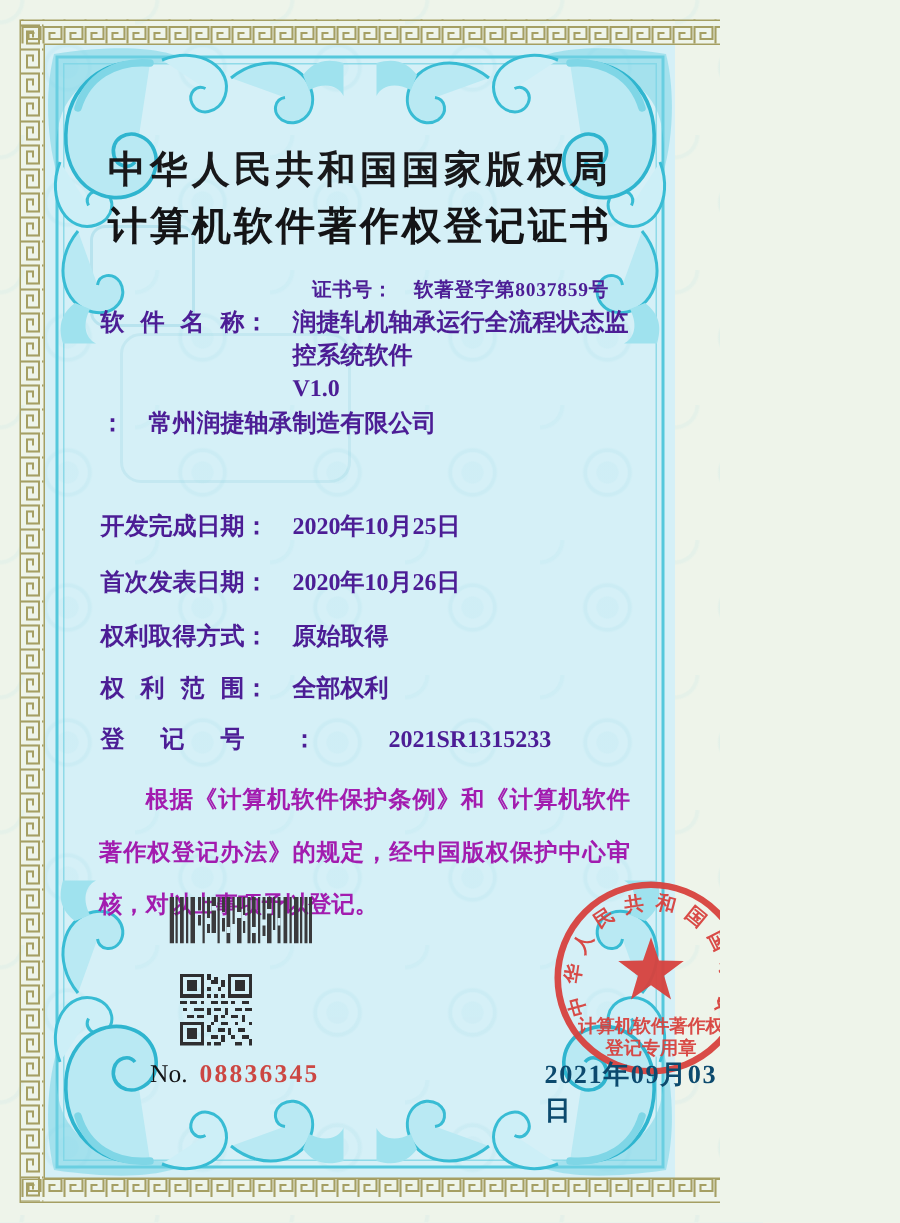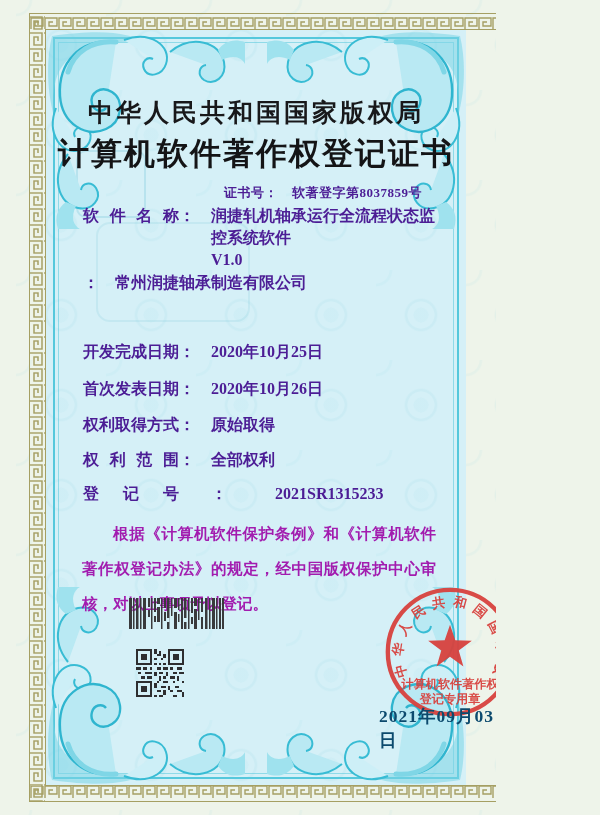--- a/index.html
+++ b/index.html
@@ -1,18 +1,18 @@
 <!DOCTYPE html>
 <html><head>
 <meta charset="utf-8">
 <style>
   html,body{margin:0;padding:0;background:#eef4ea;}
   .page{position:relative;width:480px;height:815px;overflow:hidden;
         background:#eef4ea;
-        font-family:"Liberation Serif","DejaVu Serif",serif;color:#1d1d1f;margin-left:16px;}
+        font-family:"Liberation Serif","DejaVu Serif",serif;color:#1d1d1f;}
   .paper{position:absolute;left:30px;top:30px;right:30px;bottom:29px;
          background:#d5f0f7;}
   .watermarks{position:absolute;inset:0;opacity:.55;pointer-events:none;
     background-image:
       radial-gradient(circle at 45px 45px, rgba(255,255,255,0) 13px, rgba(120,205,220,.18) 14px, rgba(120,205,220,.18) 15.5px, rgba(255,255,255,0) 17px),
       radial-gradient(circle at 45px 45px, rgba(120,205,220,.10) 7px, rgba(255,255,255,0) 8px),
       radial-gradient(circle at 0px 0px, rgba(255,255,255,0) 13px, rgba(120,205,220,.14) 14px, rgba(120,205,220,.14) 15.5px, rgba(255,255,255,0) 17px);
     background-size:90px 90px,90px 90px,90px 90px;}
   .ghost{position:absolute;border:2px solid rgba(110,195,215,.28);border-radius:10px;}
   .ghost.g1{left:60px;top:150px;width:66px;height:64px;}
@@ -24,21 +24,21 @@
   svg.frame{position:absolute;left:0;top:0;}
   svg.corner{position:absolute;width:200px;height:200px;}
   svg.corner.tl{left:30px;top:30px;}
   svg.corner.tr{right:30px;top:30px;transform:scaleX(-1);}
   svg.corner.bl{left:30px;bottom:29px;transform:scaleY(-1);}
   svg.corner.br{right:30px;bottom:29px;transform:scale(-1,-1);}
 
   .authority{position:absolute;left:0;right:0;top:96px;text-align:center;
     font-size:25px;font-weight:bold;letter-spacing:3px;color:#18181a;}
   .cert-title{position:absolute;left:0;right:0;top:133px;text-align:center;
-    font-size:31px;font-weight:bold;letter-spacing:2px;color:#141416;}
+    font-size:26px;font-weight:bold;letter-spacing:2px;color:#141416;}
   .certno{position:absolute;right:74px;top:184px;font-size:13px;font-weight:bold;
     letter-spacing:.5px;color:#4c1d95;}
   .certno .lbl{margin-right:14px;}
 
   .row{position:absolute;left:67px;right:58px;display:flex;align-items:flex-start;
        font-size:16px;font-weight:bold;line-height:22px;color:#4c1d95;}
   .flabel{display:inline-block;width:96px;text-align:justify;text-align-last:justify;}
   .fcolon{display:inline-block;margin-right:16px;}
   .fvalue{flex:1;}
   .r0{top:205px;}.r1{top:272px;}.r2{top:341px;}.r3{top:378px;}
@@ -254,20 +254,23 @@
         <rect x="12" y="18" width="1" height="2"></rect>
       <rect x="15" y="18" width="1" height="1"></rect>
         <rect x="18" y="18" width="2" height="1"></rect>
       <rect x="8" y="20" width="1" height="1"></rect>
         <rect x="10" y="20" width="2" height="1"></rect>
         <rect x="16" y="20" width="2" height="1"></rect>
       <rect x="20" y="19" width="1" height="2"></rect>
     </g>
   </svg>
 
+  <div class="serial">
+    <span>No.</span><span class="num">08836345</span>
+  </div>
 
   <svg class="seal" viewBox="0 0 140 140">
     <defs>
       <path id="sealArc" d="M 27.4 96 A 49 49 0 1 1 112.6 96" fill="none"></path>
     </defs>
     <circle cx="70" cy="70" r="64" fill="none" stroke="#d8423e" stroke-width="4.5"></circle>
     <polygon fill="#d8423e" points="70,42 75.5,58 92.5,58.3 79,68.5 83.8,84.8 70,75 56.2,84.8 61,68.5 47.5,58.3 64.5,58"></polygon>
     <text font-size="13.5" fill="#d8423e" font-weight="bold" letter-spacing="7" font-family="Liberation Serif, DejaVu Serif, serif">
       <textPath href="#sealArc" startOffset="2">中华人民共和国国家版权局</textPath>
     </text>

